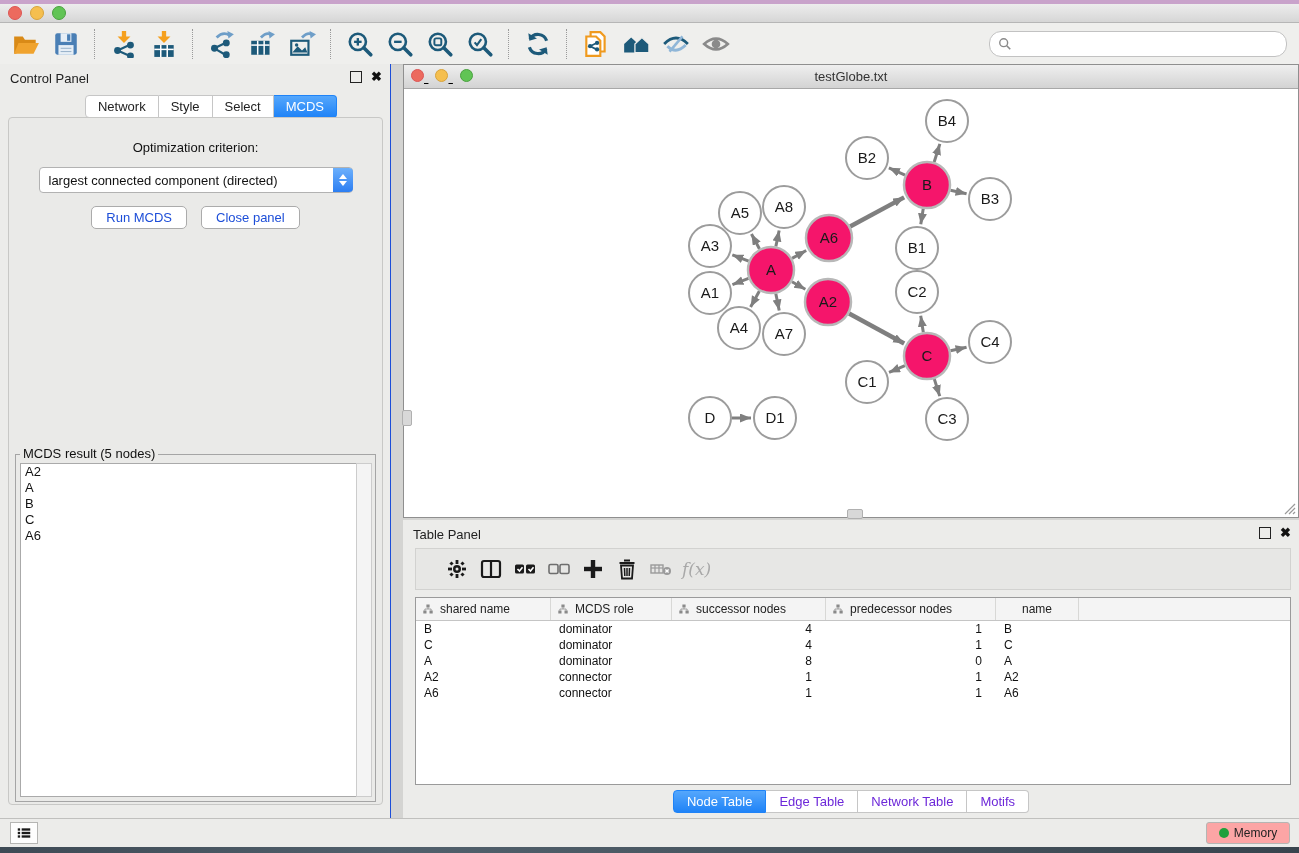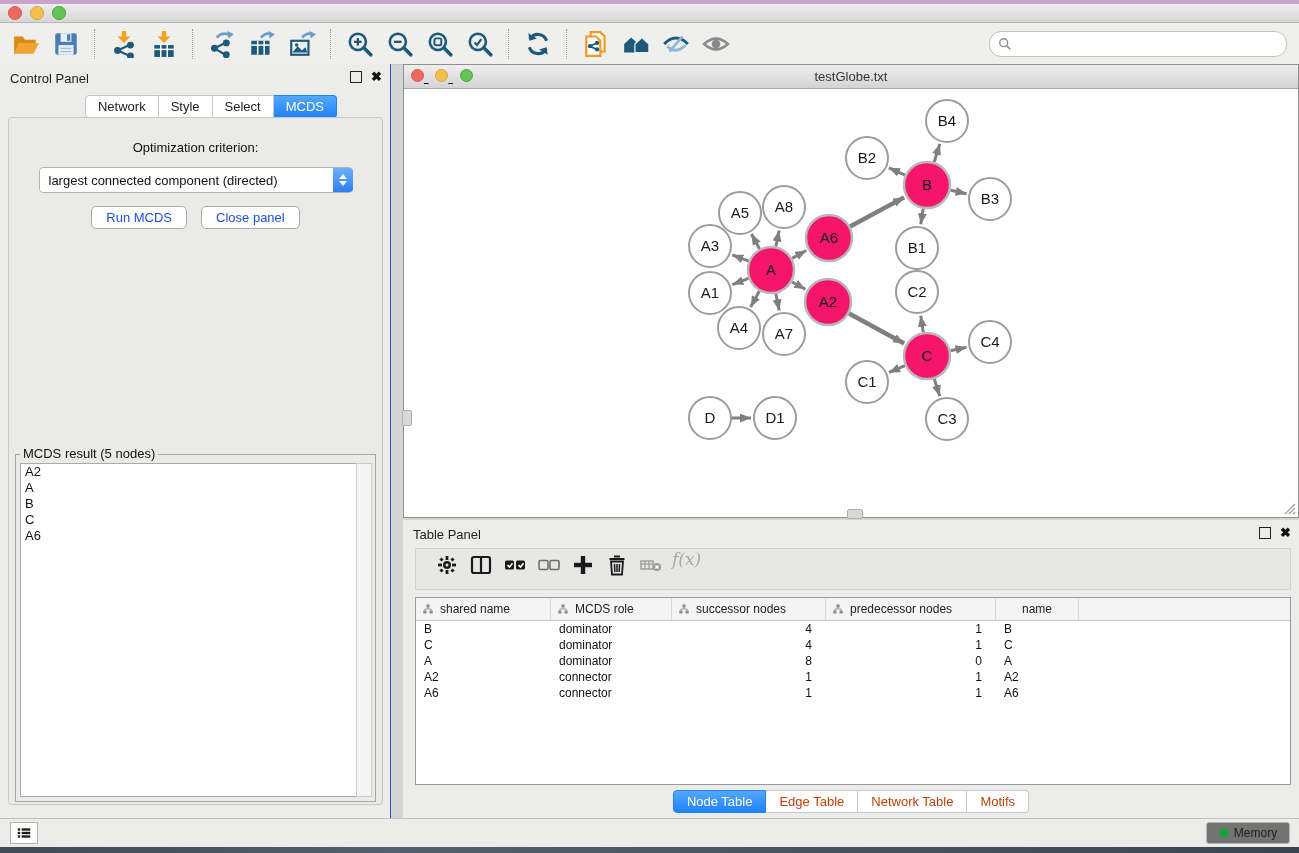--- a/index.html
+++ b/index.html
@@ -52,40 +52,40 @@
   .netwin{position:absolute;left:403px;top:64px;width:896px;height:454px;background:#fff;border:1px solid #8f8f8f;box-sizing:border-box;}
   .net-titlebar{position:relative;height:23px;background:linear-gradient(#efefef,#d3d3d3);border-bottom:1px solid #a8a8a8;display:flex;align-items:center;text-decoration:underline;}
   .net-titlebar .lights .tl{width:11px;height:11px;margin-left:7px;}
   .net-titlebar .title{position:absolute;left:0;right:0;text-align:center;font-size:13px;color:#333;}
   .net-canvas{position:absolute;left:1px;top:24px;width:892px;height:428px;background:#fff;}
   .resize-grip{position:absolute;right:2px;bottom:2px;width:14px;height:14px;}
   .grip-left{position:absolute;left:-2px;top:345px;width:8px;height:14px;background:#d8d8d8;border:1px solid #b0b0b0;border-radius:2px;}
   .grip-bottom{position:absolute;left:443px;bottom:-2px;width:14px;height:8px;background:#d8d8d8;border:1px solid #b0b0b0;border-radius:2px;}
   
   .tpanel{position:absolute;left:403px;top:520px;width:896px;height:298px;background:#ececea;}
-  .tp-toolbar{position:absolute;left:12px;top:28px;width:876px;height:42px;background:#e7e7e5;border:1px solid #d2d2d0;display:flex;align-items:flex-start;padding-left:14px;box-sizing:border-box;gap:0;}
+  .tp-toolbar{position:absolute;left:12px;top:28px;width:876px;height:42px;background:#e7e7e5;border:1px solid #d2d2d0;display:flex;align-items:center;padding-left:24px;box-sizing:border-box;gap:0;}
   .tpbtn{width:34px;height:32px;display:flex;align-items:center;justify-content:center;background:transparent;border:none;padding:0;}
   .tpbtn svg{width:24px;height:24px;}
   .fx-label{font-family:"DejaVu Serif",serif;font-style:italic;font-size:17px;color:#a8a8a8;margin-left:4px;}
   .dtable{position:absolute;left:12px;top:77px;width:876px;height:188px;background:#fff;border:1px solid #9a9a9a;box-sizing:border-box;overflow:hidden;}
   .thead{display:flex;height:22px;background:#f4f4f4;border-bottom:1px solid #c5c5c5;}
   .th{display:flex;align-items:center;gap:7px;padding-left:7px;font-size:12px;color:#222;border-right:1px solid #d8d8d6;box-sizing:border-box;}
   .th.center{justify-content:center;padding-left:0;}
   .trow{display:flex;height:16px;align-items:center;font-size:12px;color:#111;}
   .td{box-sizing:border-box;white-space:nowrap;overflow:hidden;}
   .td.left{padding-left:8px;text-align:left;} .td.right{padding-right:14px;text-align:right;}
   .bottom-tabs{position:absolute;left:0;right:0;top:270px;display:flex;justify-content:center;}
-  .btab{font-size:13px;padding:3px 13px;background:#fff;border:1px solid #c6c6c6;border-left:none;color:#c2410c;}
+  .btab{font-size:13px;padding:3px 13px;background:#fff;border:1px solid #c6c6c6;border-left:none;color:#6d28d9;}
   .btab:first-child{border-left:1px solid #c6c6c6;border-radius:4px 0 0 4px;}
   .btab:last-child{border-radius:0 4px 4px 0;}
   .btab.active{background:linear-gradient(#55a7fc,#1f83f7);color:#fff;border-color:#1f83f7;}
   
   .statusbar{position:absolute;left:0;top:818px;width:1299px;height:29px;background:#ececea;border-top:1px solid #c0c0be;}
   .listbtn{position:absolute;left:10px;top:3px;width:28px;height:22px;background:#fdfdfd;border:1px solid #b5b5b3;display:flex;align-items:center;justify-content:center;}
-  .membtn{position:absolute;right:9px;top:3px;width:84px;height:22px;background:#737373;border:1px solid #b5b5b3;border-radius:3px;display:flex;align-items:center;justify-content:center;gap:5px;font-size:12px;color:#222;}
+  .membtn{position:absolute;right:9px;top:3px;width:84px;height:22px;background:#fca5a5;border:1px solid #b5b5b3;border-radius:3px;display:flex;align-items:center;justify-content:center;gap:5px;font-size:12px;color:#222;}
   .greendot{width:10px;height:10px;border-radius:50%;background:#1fa03c;}
 </style>
 </head>
 <body>
 
 <div class="screen">
   <div class="strip-top"></div>
 
   <div class="titlebar">
     <span class="lights">

